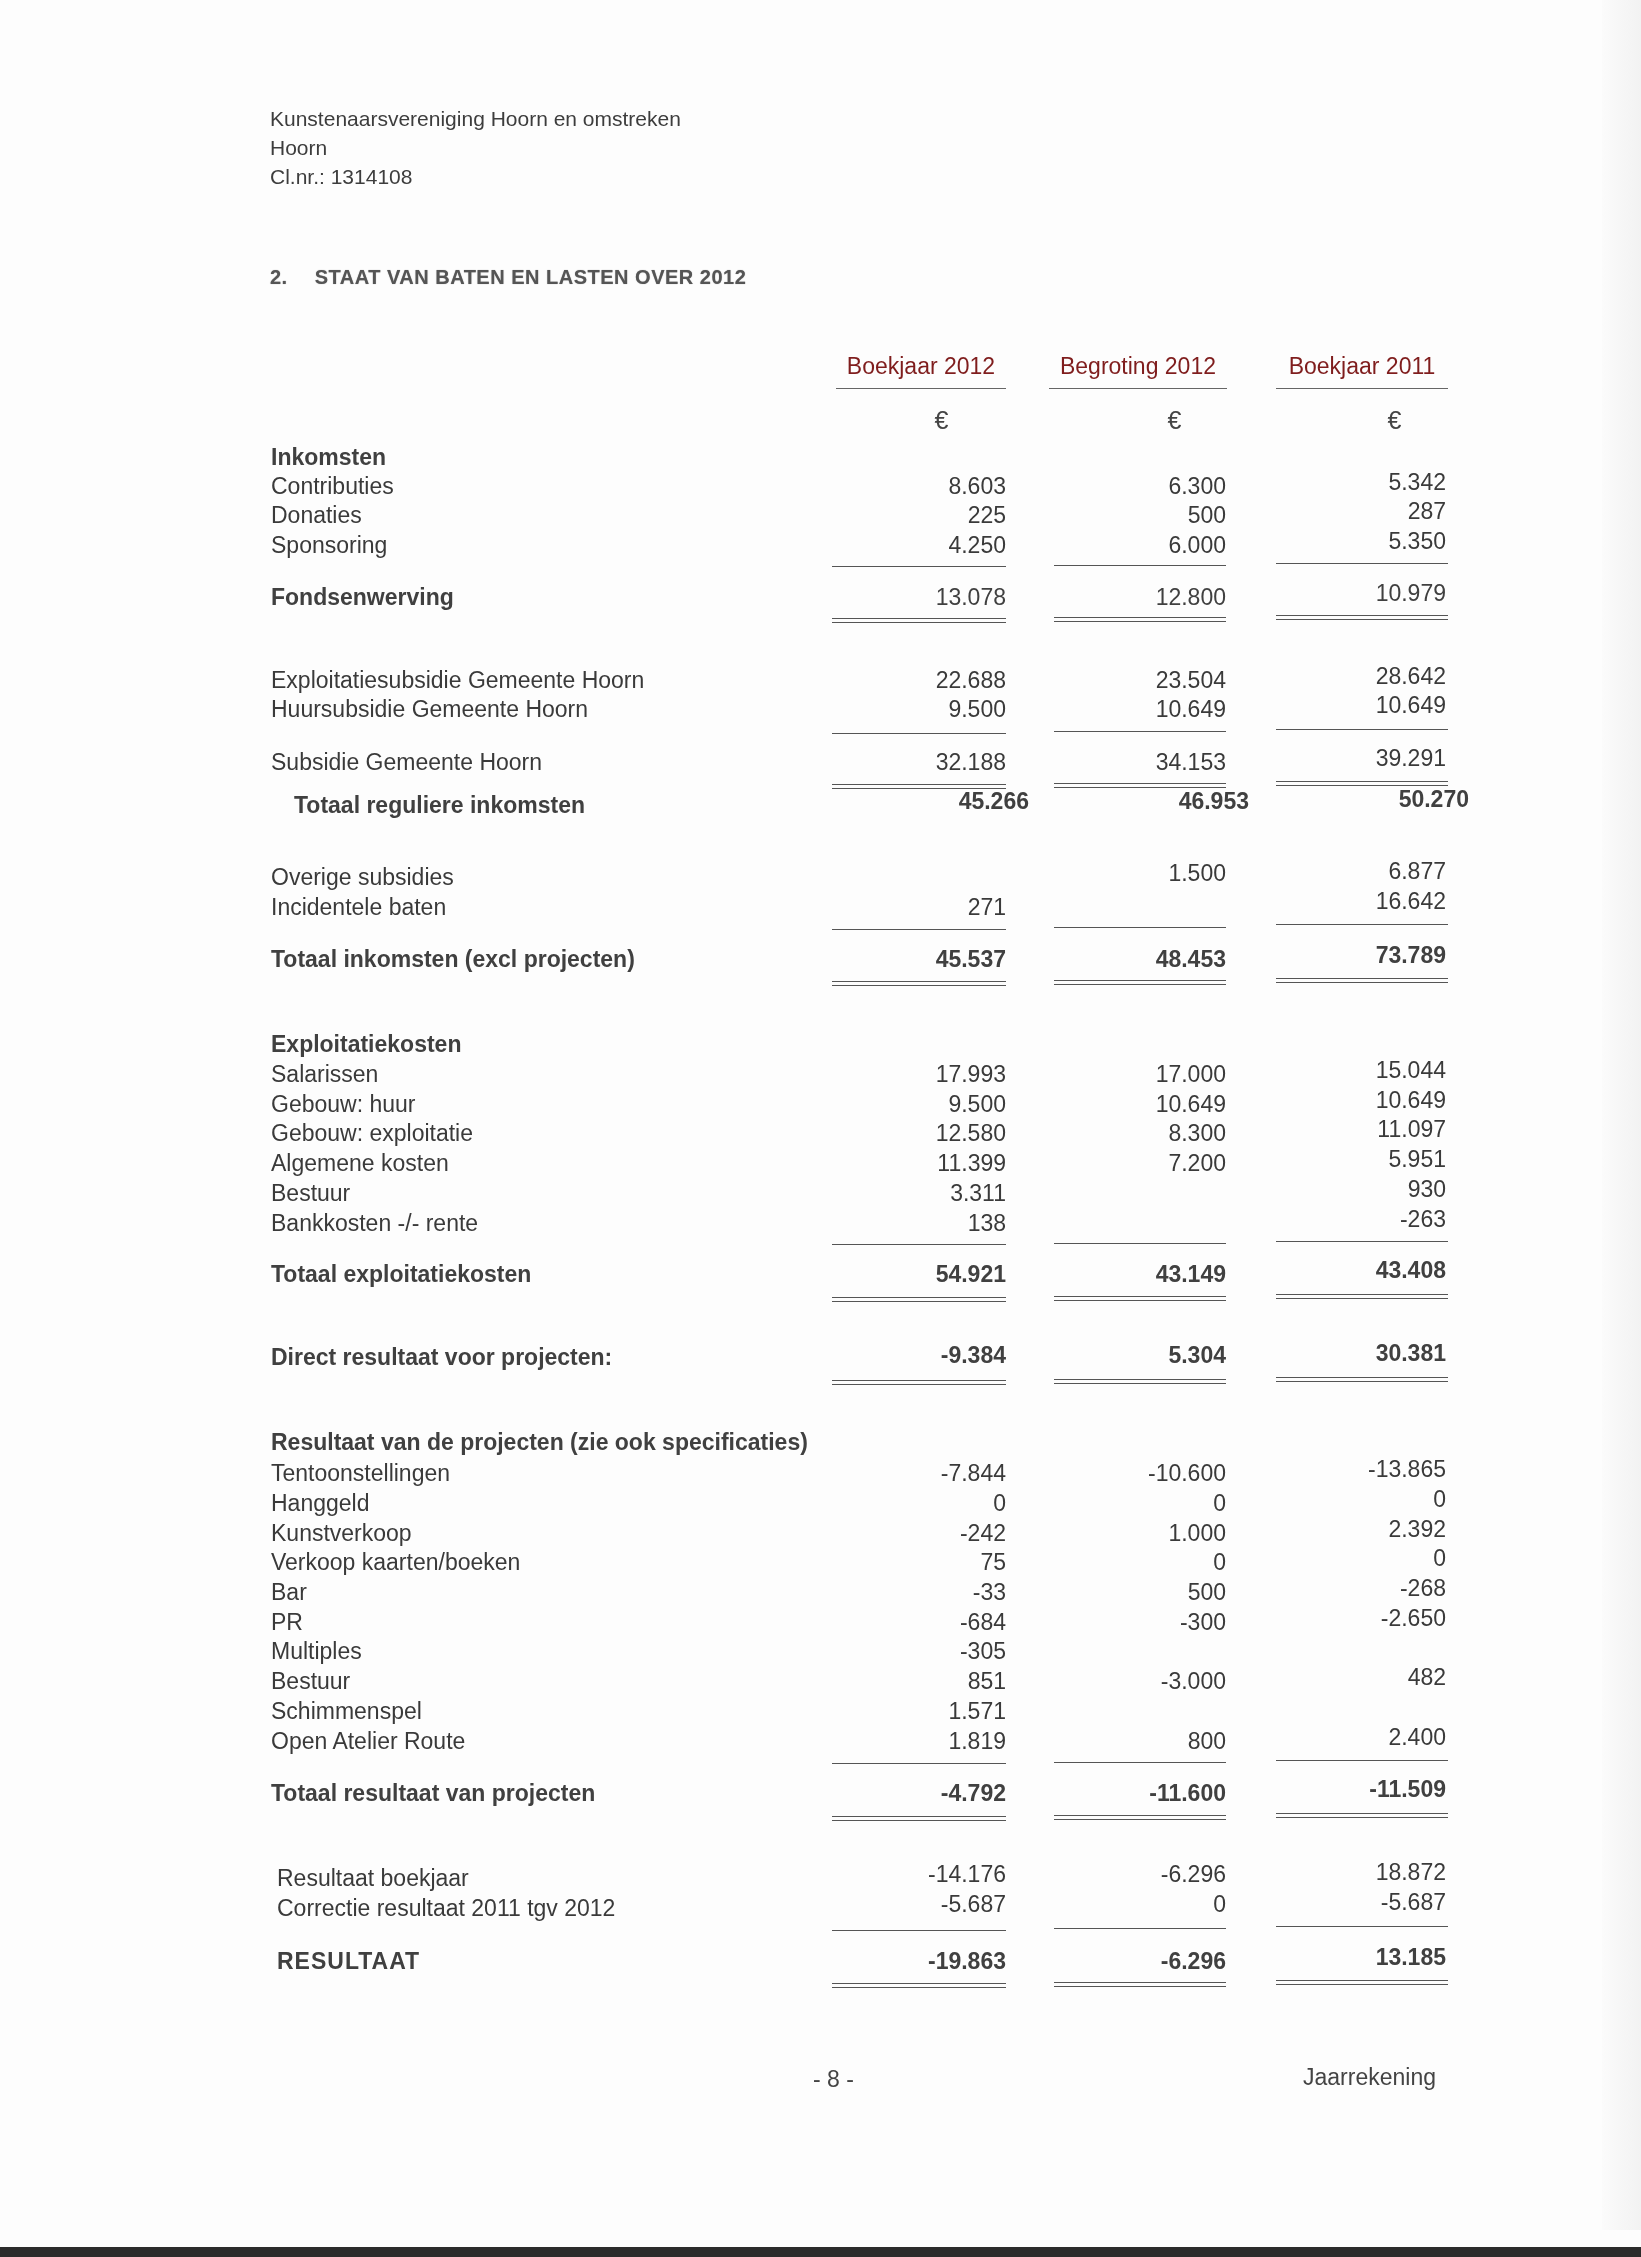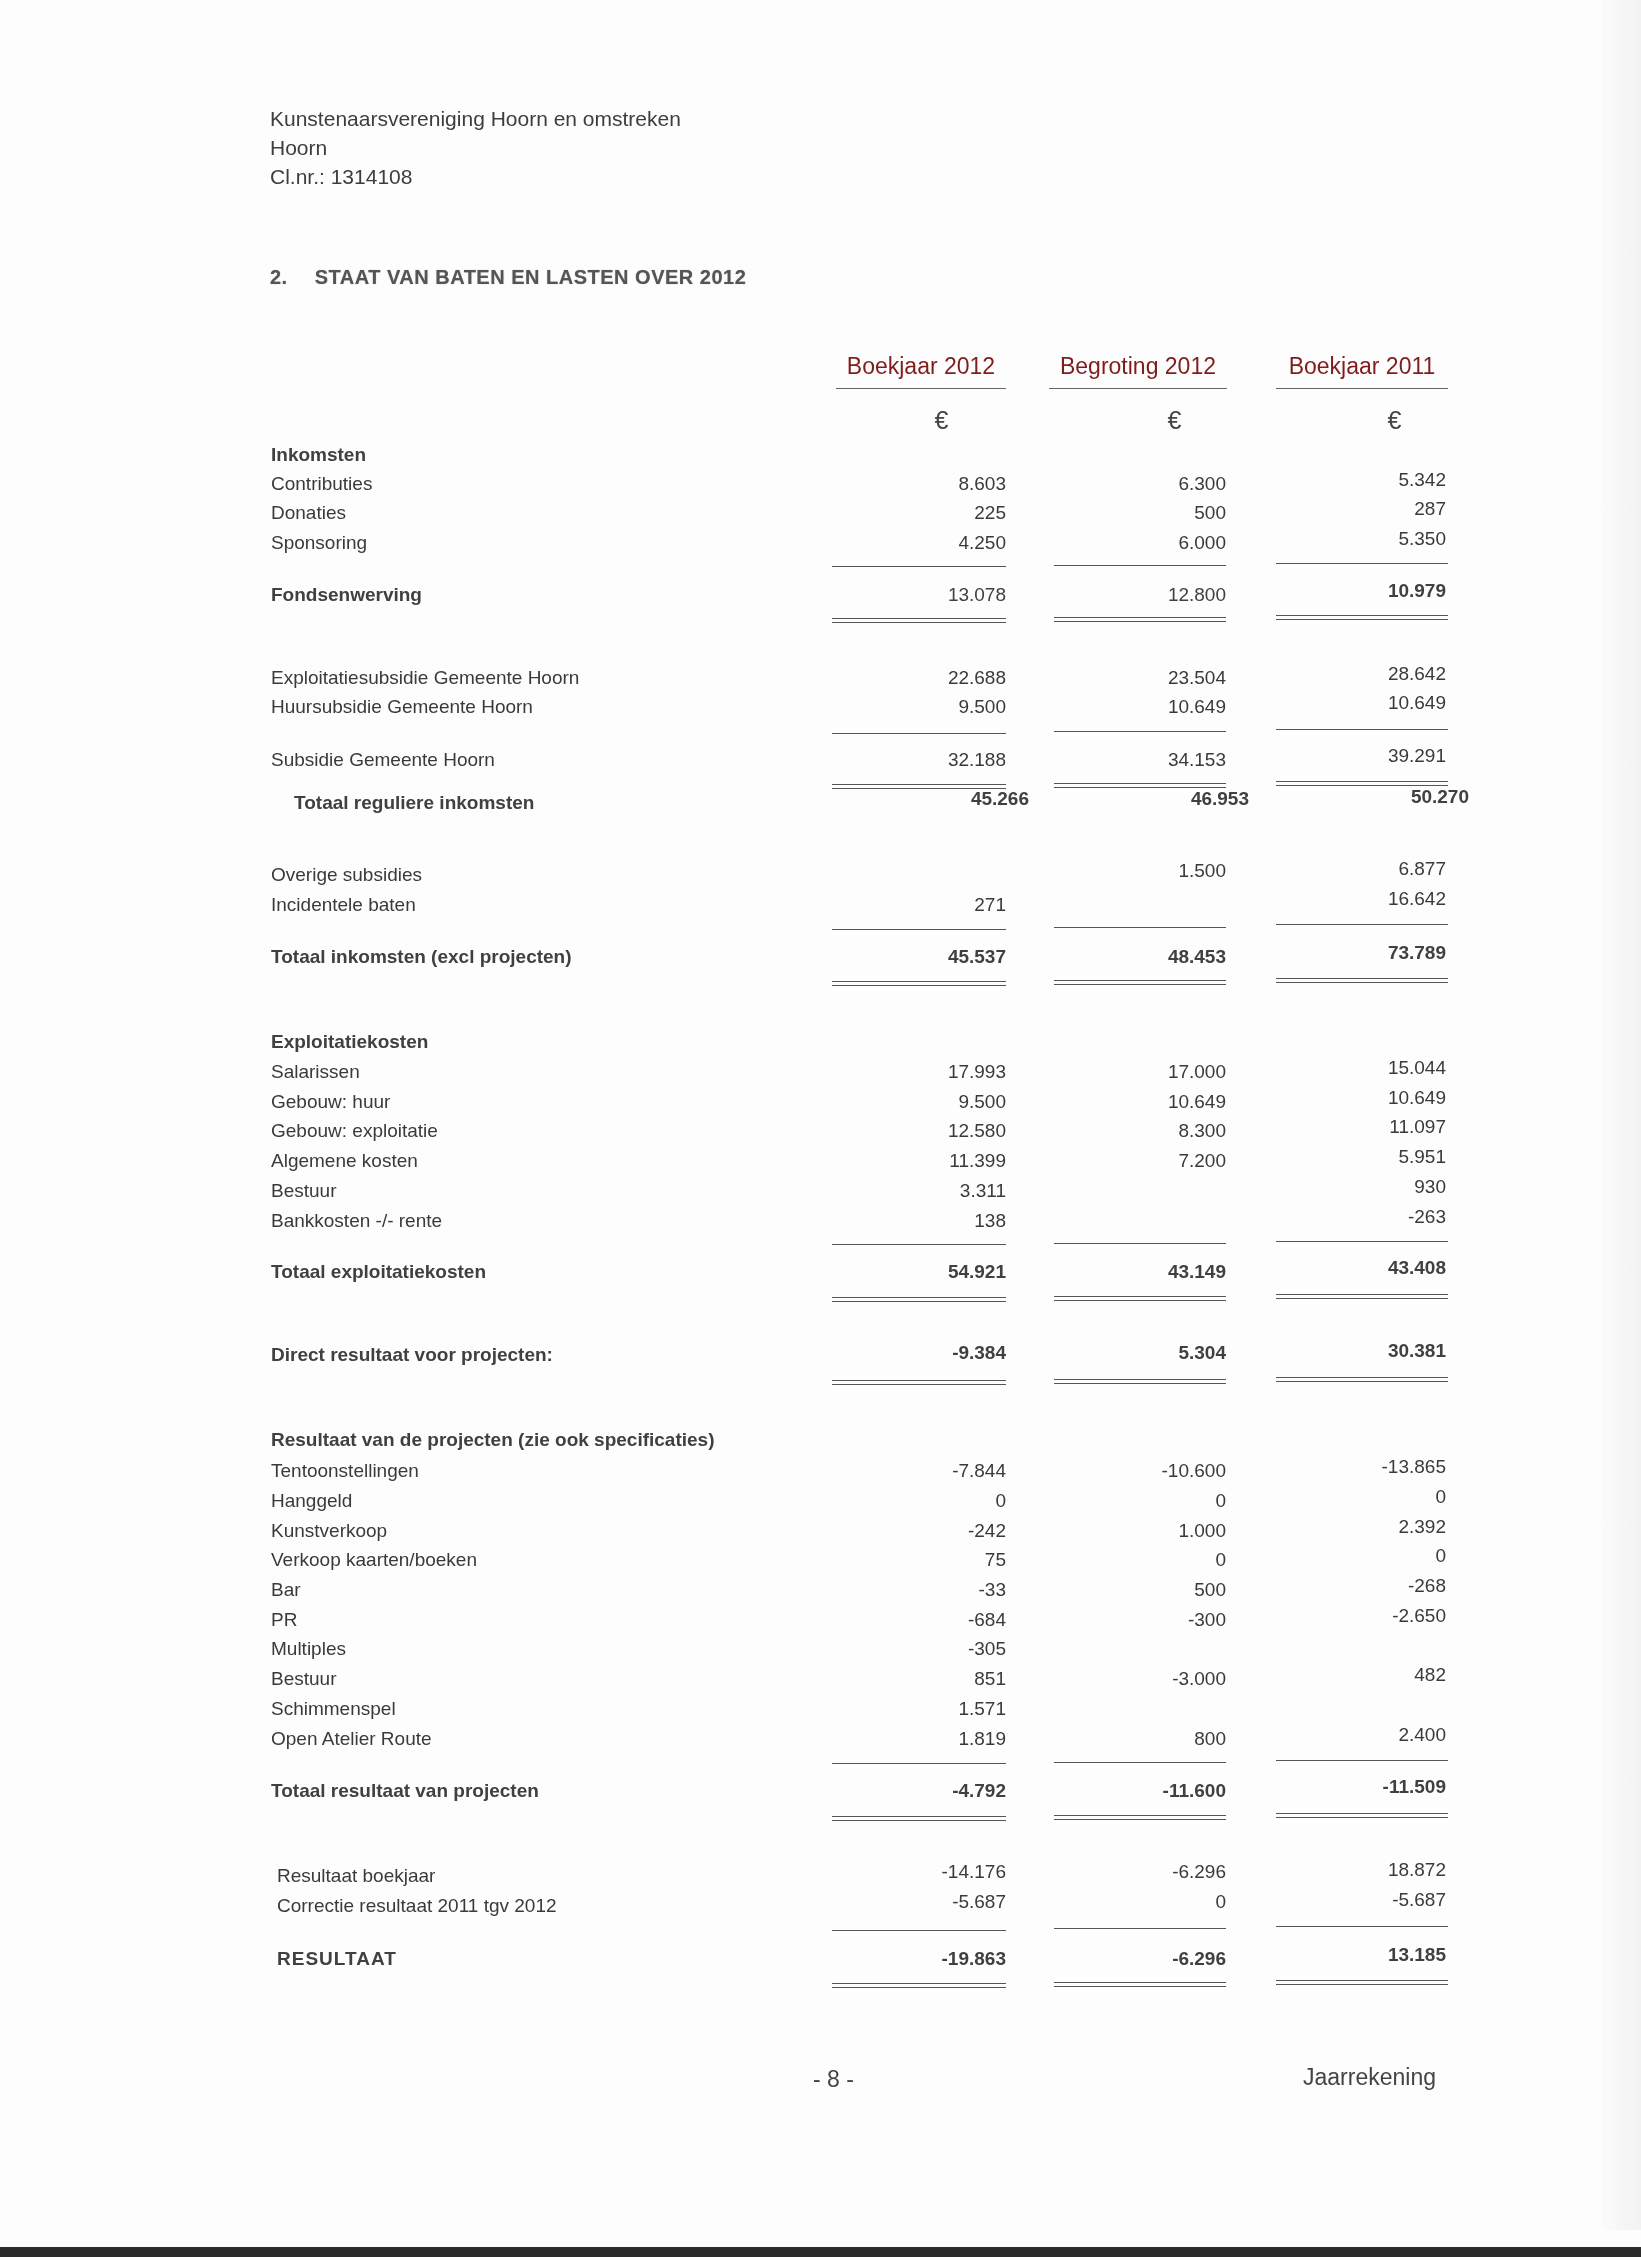--- a/index.html
+++ b/index.html
@@ -23,21 +23,21 @@
     position: absolute; left: 270px; top: 266px; font-size: 20px; font-weight: bold;
     color: #555; letter-spacing: 0.5px; white-space: nowrap;
     text-shadow: 0 0 1px #999;
   }
   .title .num { margin-right: 27px; }
   .col-head {
     position: absolute; top: 353px; font-size: 23px; color: #7f1d1d; text-align: center; white-space: nowrap;
   }
   .col-head .rule { height: 0; border-top: 1.9px solid #666; margin-top: 7.7px; }
   .euro { position: absolute; top: 406px; font-size: 25px; color: #444; text-align: center; }
-  .row { position: absolute; left: 0; width: 1641px; height: 29px; font-size: 19px; }
+  .row { position: absolute; left: 0; width: 1641px; height: 29px; font-size: 23px; }
   .row .label { position: absolute; left: 271px; white-space: nowrap; }
   .row .v { position: absolute; text-align: right; white-space: nowrap; }
   .row.bold .label, .row.bold .v { font-weight: bold; color: #404040; }
   .row.caps .label { letter-spacing: 1px; }
   .v.c1 { left: 830px; width: 176px; }
   .v.c2 { left: 1052px; width: 174px; }
   .v.c3 { left: 1274px; width: 172px; }
   .line { position: absolute; height: 0; border-top: 1.9px solid #555; }
   .dline { position: absolute; height: 2.9px; border-top: 1.9px solid #555; border-bottom: 1.9px solid #555; }
   .l1 { left: 832px; width: 174px; }
@@ -100,21 +100,21 @@
   <span class="v c3" style="top:-3.9px">5.350</span>
 </div>
 <div class="line l1" style="top:566px;"></div>
 <div class="line l2" style="top:565px;"></div>
 <div class="line l3" style="top:563px;"></div>
 
 <div class="row bold" style="top:584px;">
   <span class="label">Fondsenwerving</span>
   <span class="v c1" style="font-weight:normal">13.078</span>
   <span class="v c2" style="font-weight:normal">12.800</span>
-  <span class="v c3" style="font-weight:bold;top:-3.9px">10.979</span>
+  <span class="v c3" style="font-weight:normal;top:-3.9px">10.979</span>
 </div>
 <div class="dline l1" style="top:618px;"></div>
 <div class="dline l2" style="top:617px;"></div>
 <div class="dline l3" style="top:615px;"></div>
 
 <div class="row" style="top:667px;">
   <span class="label">Exploitatiesubsidie Gemeente Hoorn</span>
   <span class="v c1">22.688</span>
   <span class="v c2">23.504</span>
   <span class="v c3" style="top:-3.9px">28.642</span>

